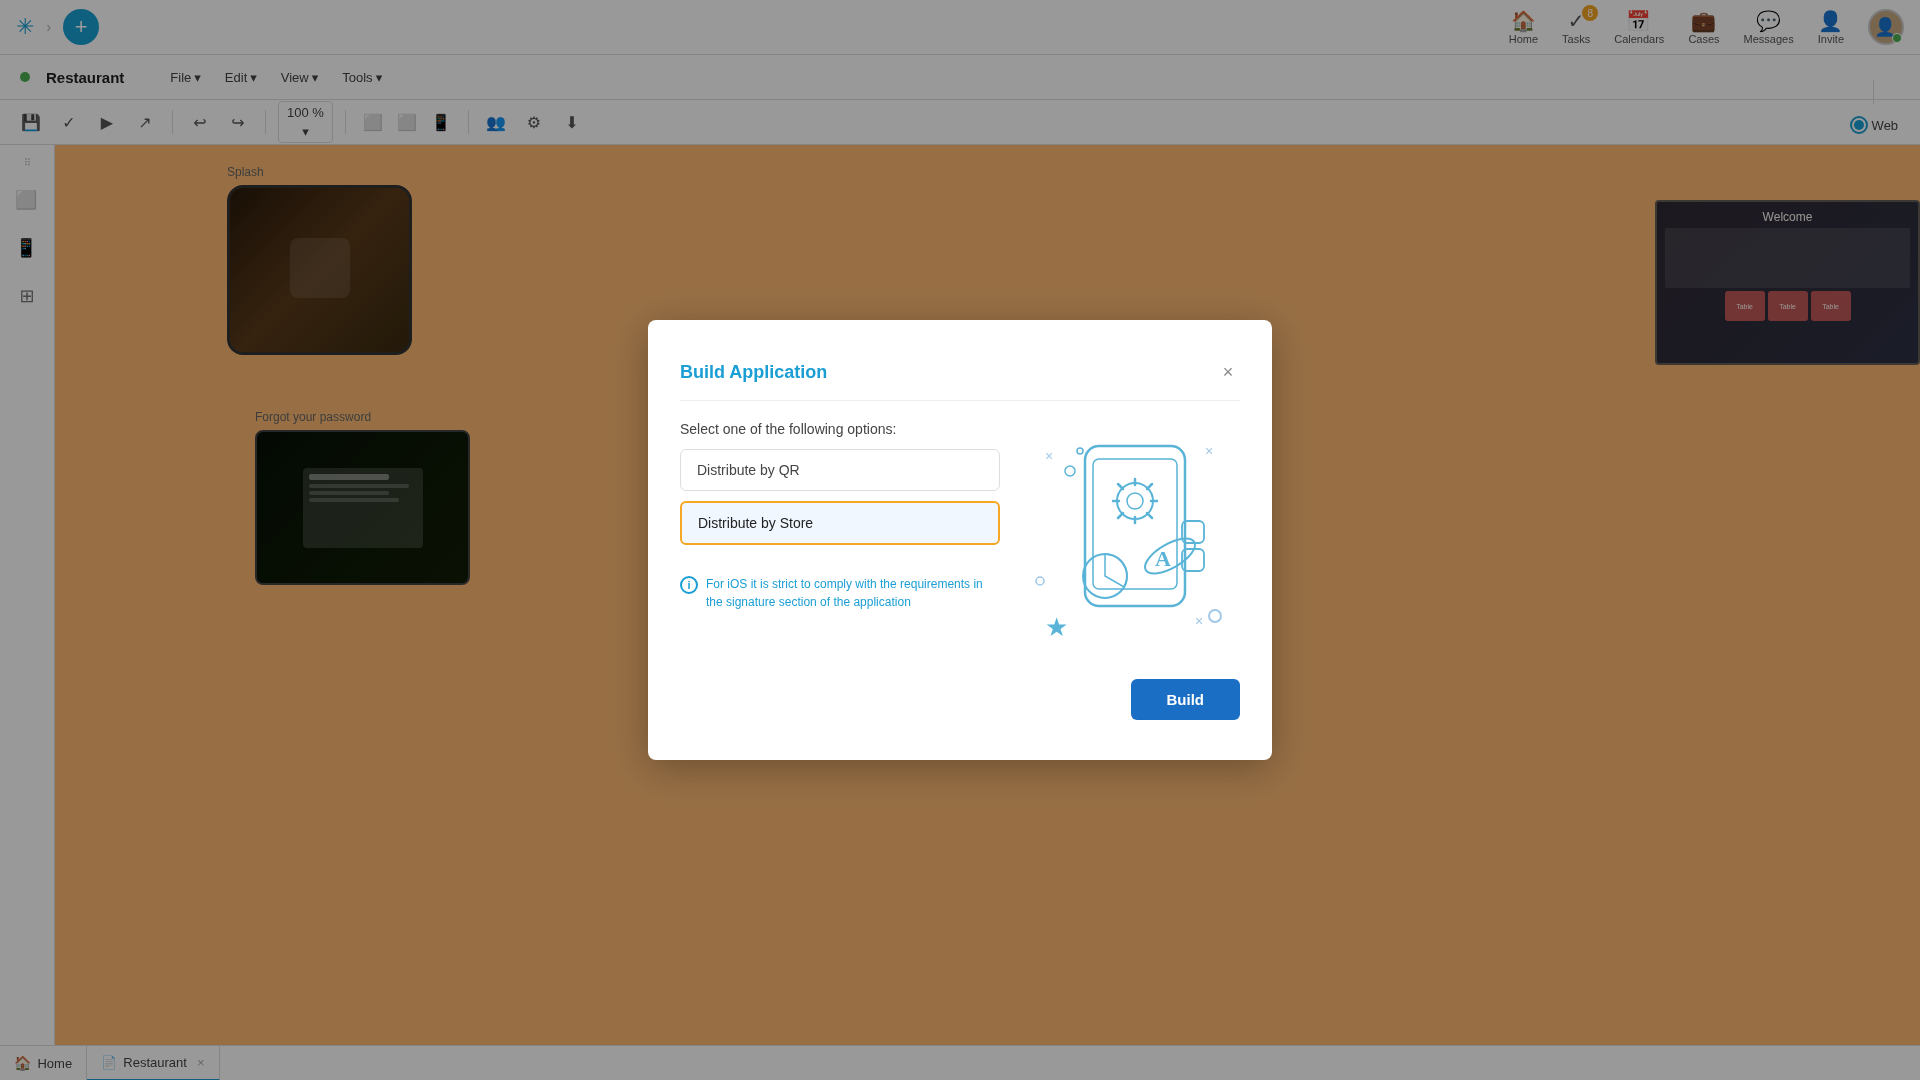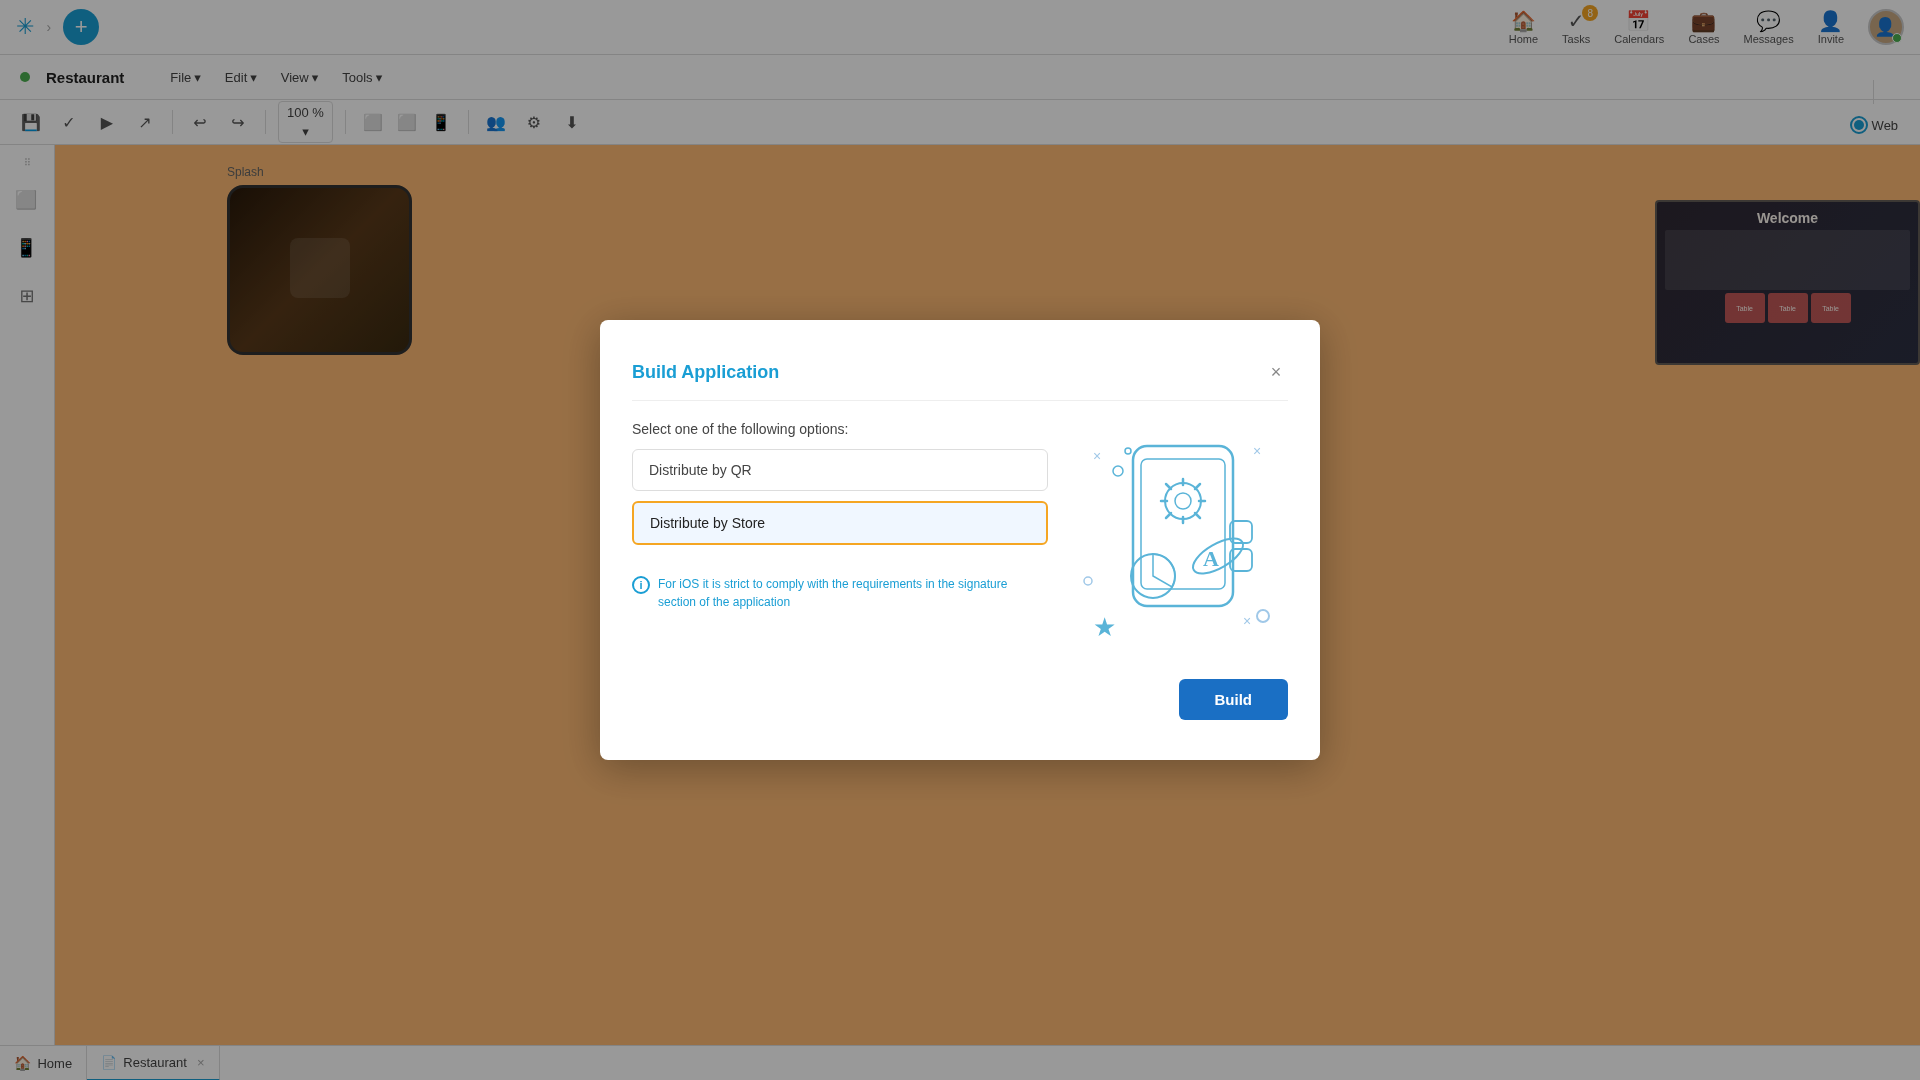--- a/index.html
+++ b/index.html
@@ -166,21 +166,21 @@
       z-index: 100;
       display: flex;
       align-items: center;
       justify-content: center;
     }
 
     
     .modal {
       background: #fff;
       border-radius: 8px;
-      width: 720px;
+      width: 624px;
       padding: 40px 32px;
       position: relative;
       box-shadow: 0 8px 40px rgba(0,0,0,0.3);
     }
     .modal-header {
       display: flex;
       align-items: center;
       justify-content: space-between;
       margin-bottom: 20px;
       padding-bottom: 16px;
@@ -430,24 +430,37 @@
 
     <div class="canvas-frame" style="left: 172px; top: 20px;">
       <div class="frame-label">Splash</div>
       <div class="phone-frame">
         <div style="color:#c8a060; font-size:10px; text-align:center; padding:4px;">
           <div style="width:60px;height:60px;background:rgba(255,255,255,0.1);border-radius:8px;margin:0 auto 4px;"></div>
         </div>
       </div>
     </div>
 
+    <div class="canvas-frame" style="left: 200px; top: 265px;">
+      <div class="frame-label">Forgot your password</div>
+      <div style="width:215px; height:155px; background: linear-gradient(135deg, #0a1a0a 0%, #1a2a0a 100%); border-radius:8px; border:2px solid #444; overflow:hidden;">
+        <div style="width:100%;height:100%;background:rgba(0,0,0,0.3);display:flex;align-items:center;justify-content:center;">
+          <div style="background:rgba(255,255,255,0.15);width:120px;height:80px;border-radius:4px;padding:6px;">
+            <div style="background:rgba(255,255,255,0.4);width:80px;height:6px;border-radius:2px;margin-bottom:4px;"></div>
+            <div style="background:rgba(255,255,255,0.2);width:100px;height:4px;border-radius:2px;margin-bottom:3px;"></div>
+            <div style="background:rgba(255,255,255,0.2);width:80px;height:4px;border-radius:2px;margin-bottom:3px;"></div>
+            <div style="background:rgba(255,255,255,0.2);width:90px;height:4px;border-radius:2px;"></div>
+          </div>
+        </div>
+      </div>
+    </div>
 
     <div class="canvas-frame" style="right: 0; top: 55px; opacity:0.9;">
       <div style="width:265px; height:165px; background:linear-gradient(135deg,#1a1a2e,#16213e); border-radius:4px; border:2px solid #555; overflow:hidden; padding:8px;">
-        <div style="color:#fff; font-size:14px; text-align:center; margin-bottom:4px;font-weight:bold;">Welcome</div>
+        <div style="color:#fff; font-size:12px; text-align:center; margin-bottom:4px;">Welcome</div>
         <div style="background:rgba(255,255,255,0.1); width:100%; height:60px; border-radius:2px; margin-bottom:3px;"></div>
         <div style="display:flex; gap:3px; justify-content:center;">
           <div style="background:rgba(255,100,100,0.7);width:40px;height:30px;border-radius:3px;display:flex;align-items:center;justify-content:center;">
               <span style="color:#fff;font-size:7px;">Table</span>
             </div>
           <div style="background:rgba(255,100,100,0.7);width:40px;height:30px;border-radius:3px;display:flex;align-items:center;justify-content:center;">
               <span style="color:#fff;font-size:7px;">Table</span>
             </div>
           <div style="background:rgba(255,100,100,0.7);width:40px;height:30px;border-radius:3px;display:flex;align-items:center;justify-content:center;">
               <span style="color:#fff;font-size:7px;">Table</span>

